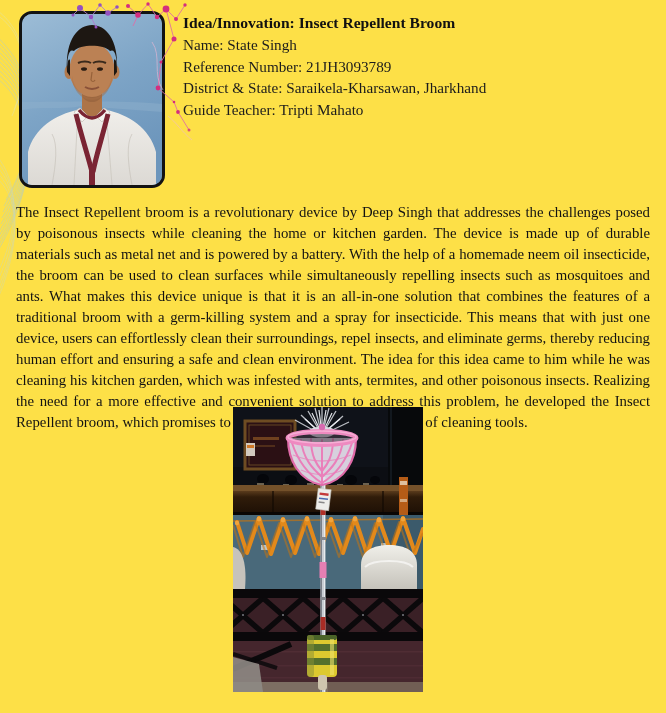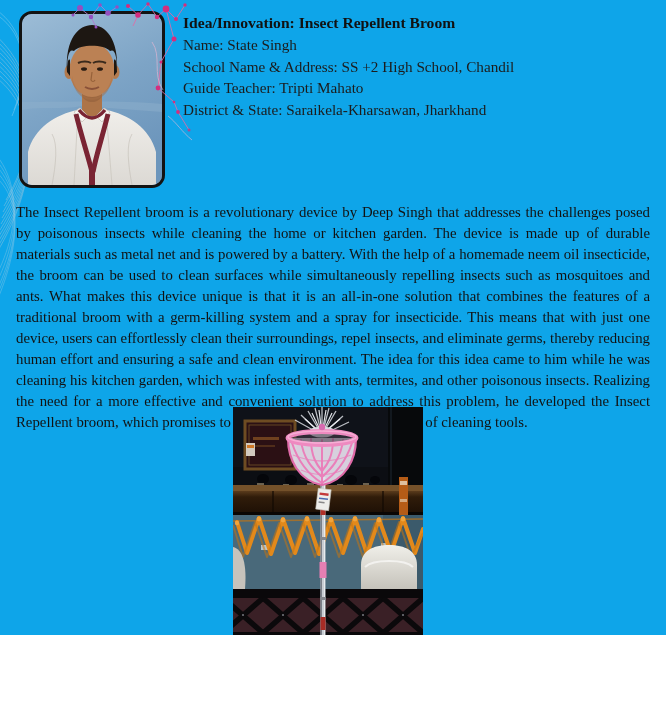--- a/index.html
+++ b/index.html
@@ -1,17 +1,17 @@
 <!DOCTYPE html>
 <html><head>
 <meta charset="utf-8">
 <style>
   html,body{margin:0;padding:0;background:#ffffff;}
   .page{
-    position:relative;width:666px;height:635px;overflow:hidden;background:#0ea5e9;
+    position:relative;width:666px;height:713px;overflow:hidden;background:#fde047;
     font-family:"Liberation Serif", serif;color:#1b1b1b;
   }
   .deco{position:absolute;left:0;top:0;pointer-events:none;}
   .deco-mesh{z-index:0;}
   .deco-net{z-index:3;}
   .student-photo{
     position:absolute;left:19px;top:11px;width:146px;height:177px;
     border:3px solid #131313;border-radius:13px;box-sizing:border-box;
     overflow:hidden;z-index:2;background:#7fa6c8;
   }
@@ -145,23 +145,23 @@
         <circle cx="158" cy="88" r="2.4"></circle>
       <circle cx="174" cy="102" r="1.3"></circle>
         <circle cx="178" cy="112" r="1.9"></circle>
       <circle cx="189" cy="130" r="1.5" opacity="0.8"></circle>
     </g>
   </svg>
 
   <div class="profile">
     <div class="profile-title">Idea/Innovation: Insect Repellent Broom</div>
     <div class="profile-line">Name: State Singh</div>
-    <div class="profile-line">School Name &amp; Address: SS +2 High School, Chandil</div>
+    <div class="profile-line">Reference Number: 21JH3093789</div>
+    <div class="profile-line">District &amp; State: Saraikela-Kharsawan, Jharkhand</div>
     <div class="profile-line">Guide Teacher: Tripti Mahato</div>
-    <div class="profile-line">District &amp; State: Saraikela-Kharsawan, Jharkhand</div>
   </div>
 
   <div class="description">The Insect Repellent broom is a revolutionary device by Deep Singh that addresses the challenges posed by poisonous insects while cleaning the home or kitchen garden. The device is made up of durable materials such as metal net and is powered by a battery. With the help of a homemade neem oil insecticide, the broom can be used to clean surfaces while simultaneously repelling insects such as mosquitoes and ants. What makes this device unique is that it is an all-in-one solution that combines the features of a traditional broom with a germ-killing system and a spray for insecticide. This means that with just one device, users can effortlessly clean their surroundings, repel insects, and eliminate germs, thereby reducing human effort and ensuring a safe and clean environment. The idea for this idea came to him while he was cleaning his kitchen garden, which was infested with ants, termites, and other poisonous insects. Realizing the need for a more effective and convenient solution to address this problem, he developed the Insect Repellent broom, which promises to be a game-changer in the world of cleaning tools.</div>
 
   <div class="device-photo">
     <svg width="190" height="285" viewBox="0 0 190 285">
       <defs>
         <linearGradient id="cloth" x1="0" y1="0" x2="0" y2="1">
           <stop offset="0" stop-color="#f0efe9"></stop>
           <stop offset="1" stop-color="#aca89f"></stop>

